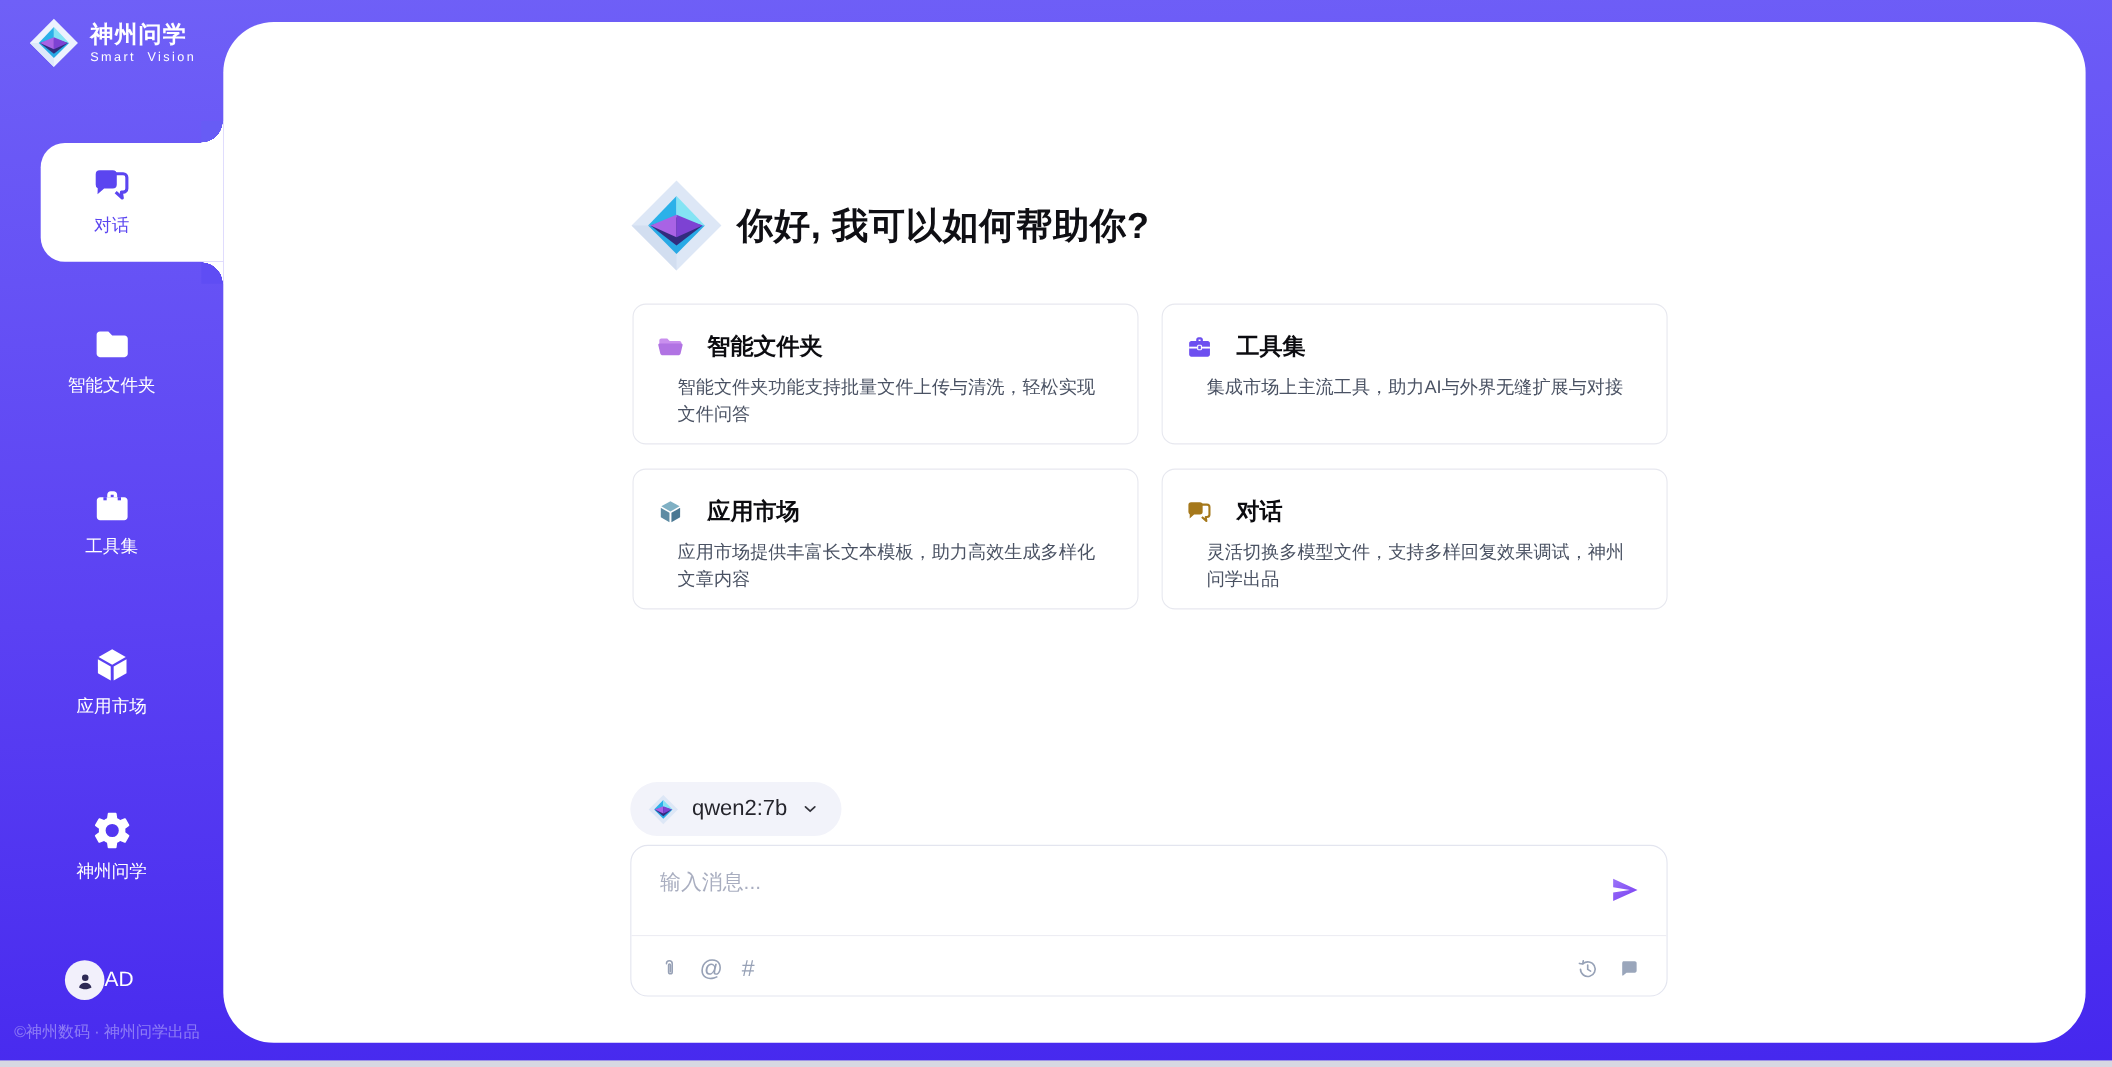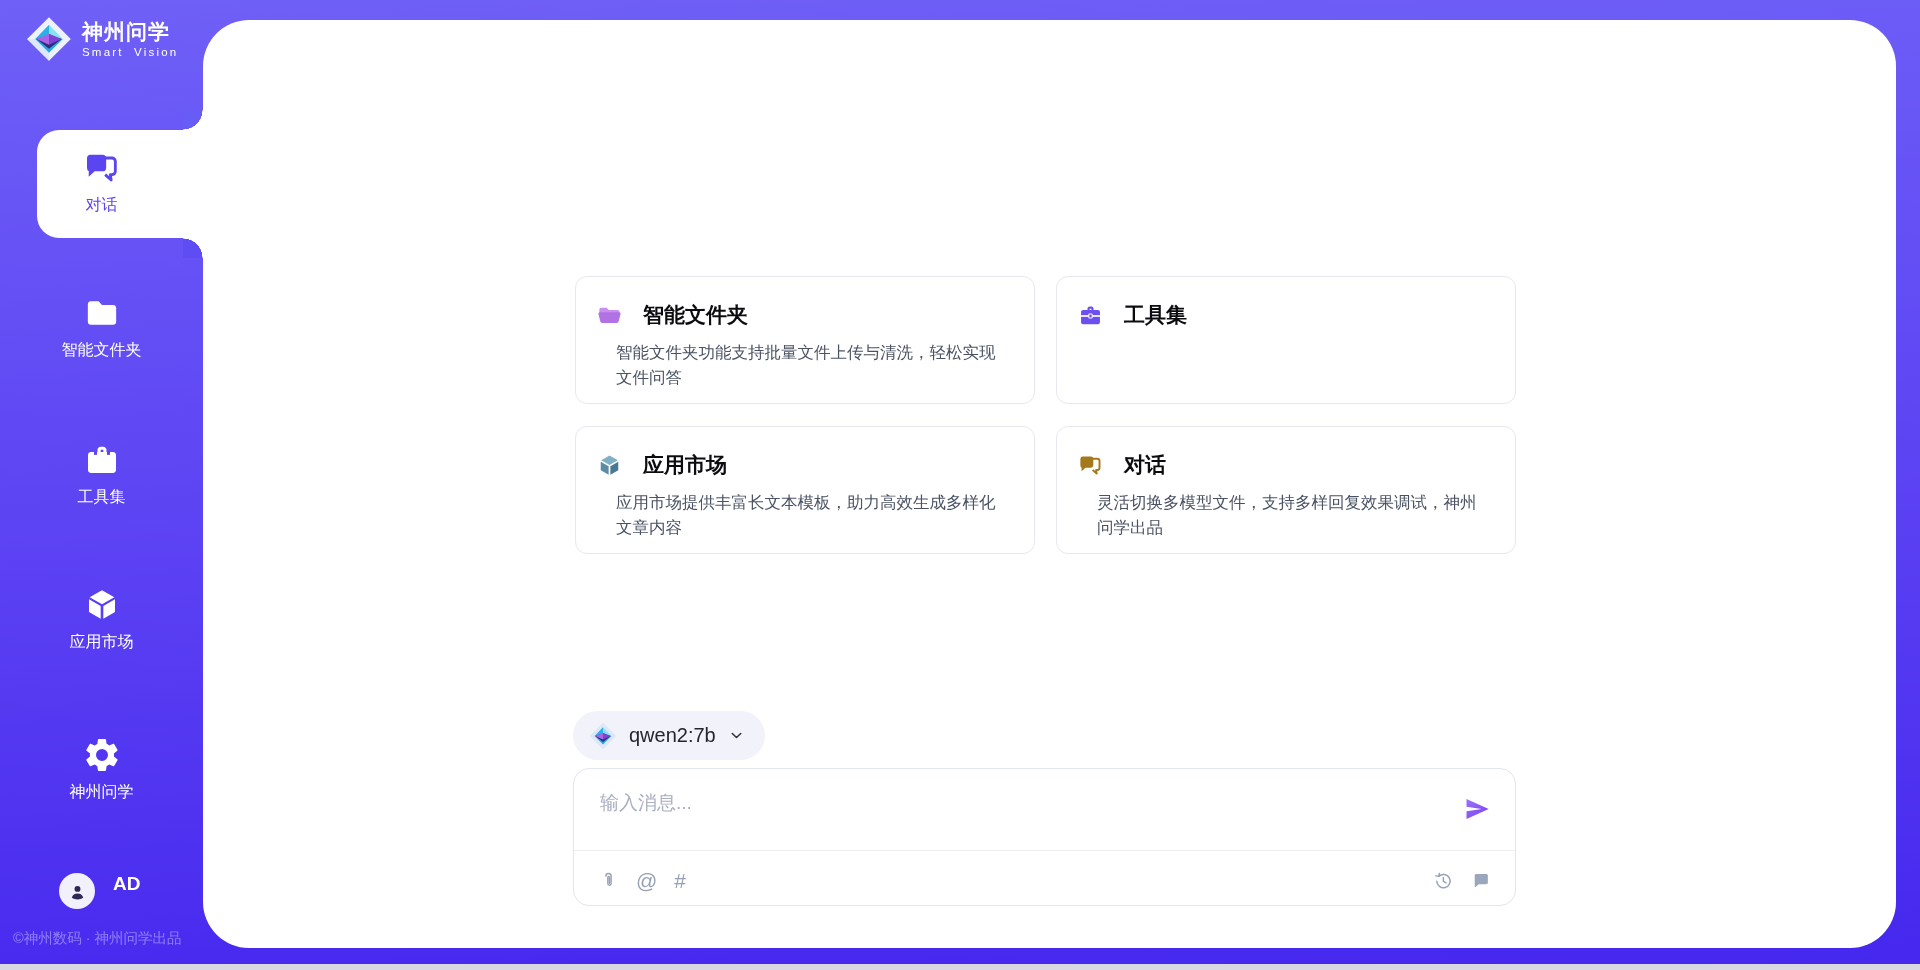--- a/index.html
+++ b/index.html
@@ -19,21 +19,21 @@
   .brand-sub{color:#fff;font-size:11.5px;letter-spacing:2.2px;word-spacing:5px;margin-top:3px;text-align:right;}
   .active-tab{position:absolute;left:37px;top:130px;width:166px;height:108px;
               background:#fff;border-radius:22px 0 0 22px;}
   .fillet{position:absolute;left:183px;width:20px;height:20px;}
   .fillet.top{top:110px;background:radial-gradient(circle 20px at 0 0,#675cf5 0 19.4px,#ffffff 19.6px);}
   .fillet.bot{top:238px;background:radial-gradient(circle 20px at 0 100%,#5f4df4 0 19.4px,#ffffff 19.6px);}
   .nav-item{position:absolute;left:0;width:203px;text-align:center;color:#ffffff;cursor:pointer;}
   .nav-item svg{width:40px;height:40px;display:block;margin:0 auto;}
   .nav-label{display:block;font-size:16px;margin-top:7px;}
   .nav-item.active{color:#5b45f0;}
-  .user-row{position:absolute;left:59px;top:873px;display:flex;gap:18px;font-weight:bold;}
+  .user-row{position:absolute;left:59px;top:873px;display:flex;align-items:center;}
   .avatar{width:36px;height:36px;border-radius:50%;background:#f2f0fb;display:flex;align-items:center;justify-content:center;}
   .avatar svg{width:21px;height:21px;}
   .user-name{color:#fff;font-size:19px;}
   .side-footer{position:absolute;left:13px;top:929px;font-size:14.5px;color:rgba(235,233,255,0.42);white-space:nowrap;}
   
   .greeting{position:absolute;left:572px;top:162px;display:flex;align-items:center;gap:12px;}
   .greeting svg{width:86px;height:86px;}
   .greeting h1{margin:0;font-size:33px;font-weight:800;color:#0f0f14;letter-spacing:0.5px;}
   
   .cards{position:absolute;left:575px;top:276px;width:941px;display:grid;
@@ -142,20 +142,33 @@
         </svg>
       </div>
       <span class="user-name">AD</span>
     </div>
 
     <div class="side-footer">©神州数码 · 神州问学出品</div>
   </div>
 
   <div class="panel"></div>
 
+  <div class="greeting">
+    <svg viewBox="0 0 80 80">
+      <polygon points="40,2 78,40 40,78 2,40" fill="#dde7f6"></polygon>
+      <polygon points="2,40 40,78 40,40" fill="#d2def0"></polygon>
+      <polygon points="40,15 16,40 40,40" fill="#2bb1e9"></polygon>
+      <polygon points="40,15 64,40 40,40" fill="#84e4f4"></polygon>
+      <polygon points="16,40 64,40 40,64" fill="#28a9e5"></polygon>
+      <polygon points="18,40 40,33 62,40 40,57" fill="#322c7e"></polygon>
+      <polygon points="18,40 40,31 40,50" fill="#a963e5"></polygon>
+      <polygon points="40,31 62,40 40,50" fill="#7d42d3"></polygon>
+    </svg>
+    <h1>你好, 我可以如何帮助你?</h1>
+  </div>
 
   <div class="cards">
 
     <div class="card">
       <div class="card-head">
         <svg viewBox="0 0 24 24">
           <path d="M3 6.6c0-.9.7-1.6 1.6-1.6h4.8l2 2.1h7.9c.9 0 1.6.7 1.6 1.6v1H3z" fill="#c98fee"></path>
           <path d="M2.2 10.6c-.2-.7.3-1.4 1-1.4h17.6c.7 0 1.2.7 1 1.4l-1.6 6.6c-.2.9-1 1.5-1.9 1.5H5.7c-.9 0-1.7-.6-1.9-1.5z" fill="#b173e3"></path>
         </svg>
         <span class="card-title">智能文件夹</span>
@@ -166,20 +179,21 @@
     <div class="card">
       <div class="card-head">
         <svg viewBox="0 0 24 24">
           <path d="M9.3 7.2V5.9c0-1 .8-1.9 1.9-1.9h1.6c1 0 1.9.8 1.9 1.9v1.3h-1.9V5.9h-1.6v1.3z" fill="#6d4ff0"></path>
           <path d="M3.6 9c0-1 .8-1.8 1.8-1.8h13.2c1 0 1.8.8 1.8 1.8v9c0 1-.8 1.8-1.8 1.8H5.4c-1 0-1.8-.8-1.8-1.8z" fill="#6d4ff0"></path>
           <rect x="3.6" y="11.7" width="16.8" height="1.5" fill="#ffffff"></rect>
           <rect x="10.5" y="10.6" width="3" height="3.6" rx="0.7" fill="#6d4ff0" stroke="#ffffff" stroke-width="0.9"></rect>
         </svg>
         <span class="card-title">工具集</span>
       </div>
+      <div class="card-desc">集成市场上主流工具，助力AI与外界无缝扩展与对接</div>
     </div>
 
     <div class="card">
       <div class="card-head">
         <svg viewBox="0 0 24 24">
           <polygon points="12,3.2 19.4,7.4 12,11.6 4.6,7.4" fill="#7fb0c4"></polygon>
           <polygon points="4.2,8.6 11.2,12.6 11.2,20.2 4.2,16.2" fill="#5d8ba3"></polygon>
           <polygon points="19.8,8.6 12.8,12.6 12.8,20.2 19.8,16.2" fill="#4a7893"></polygon>
         </svg>
         <span class="card-title">应用市场</span>

